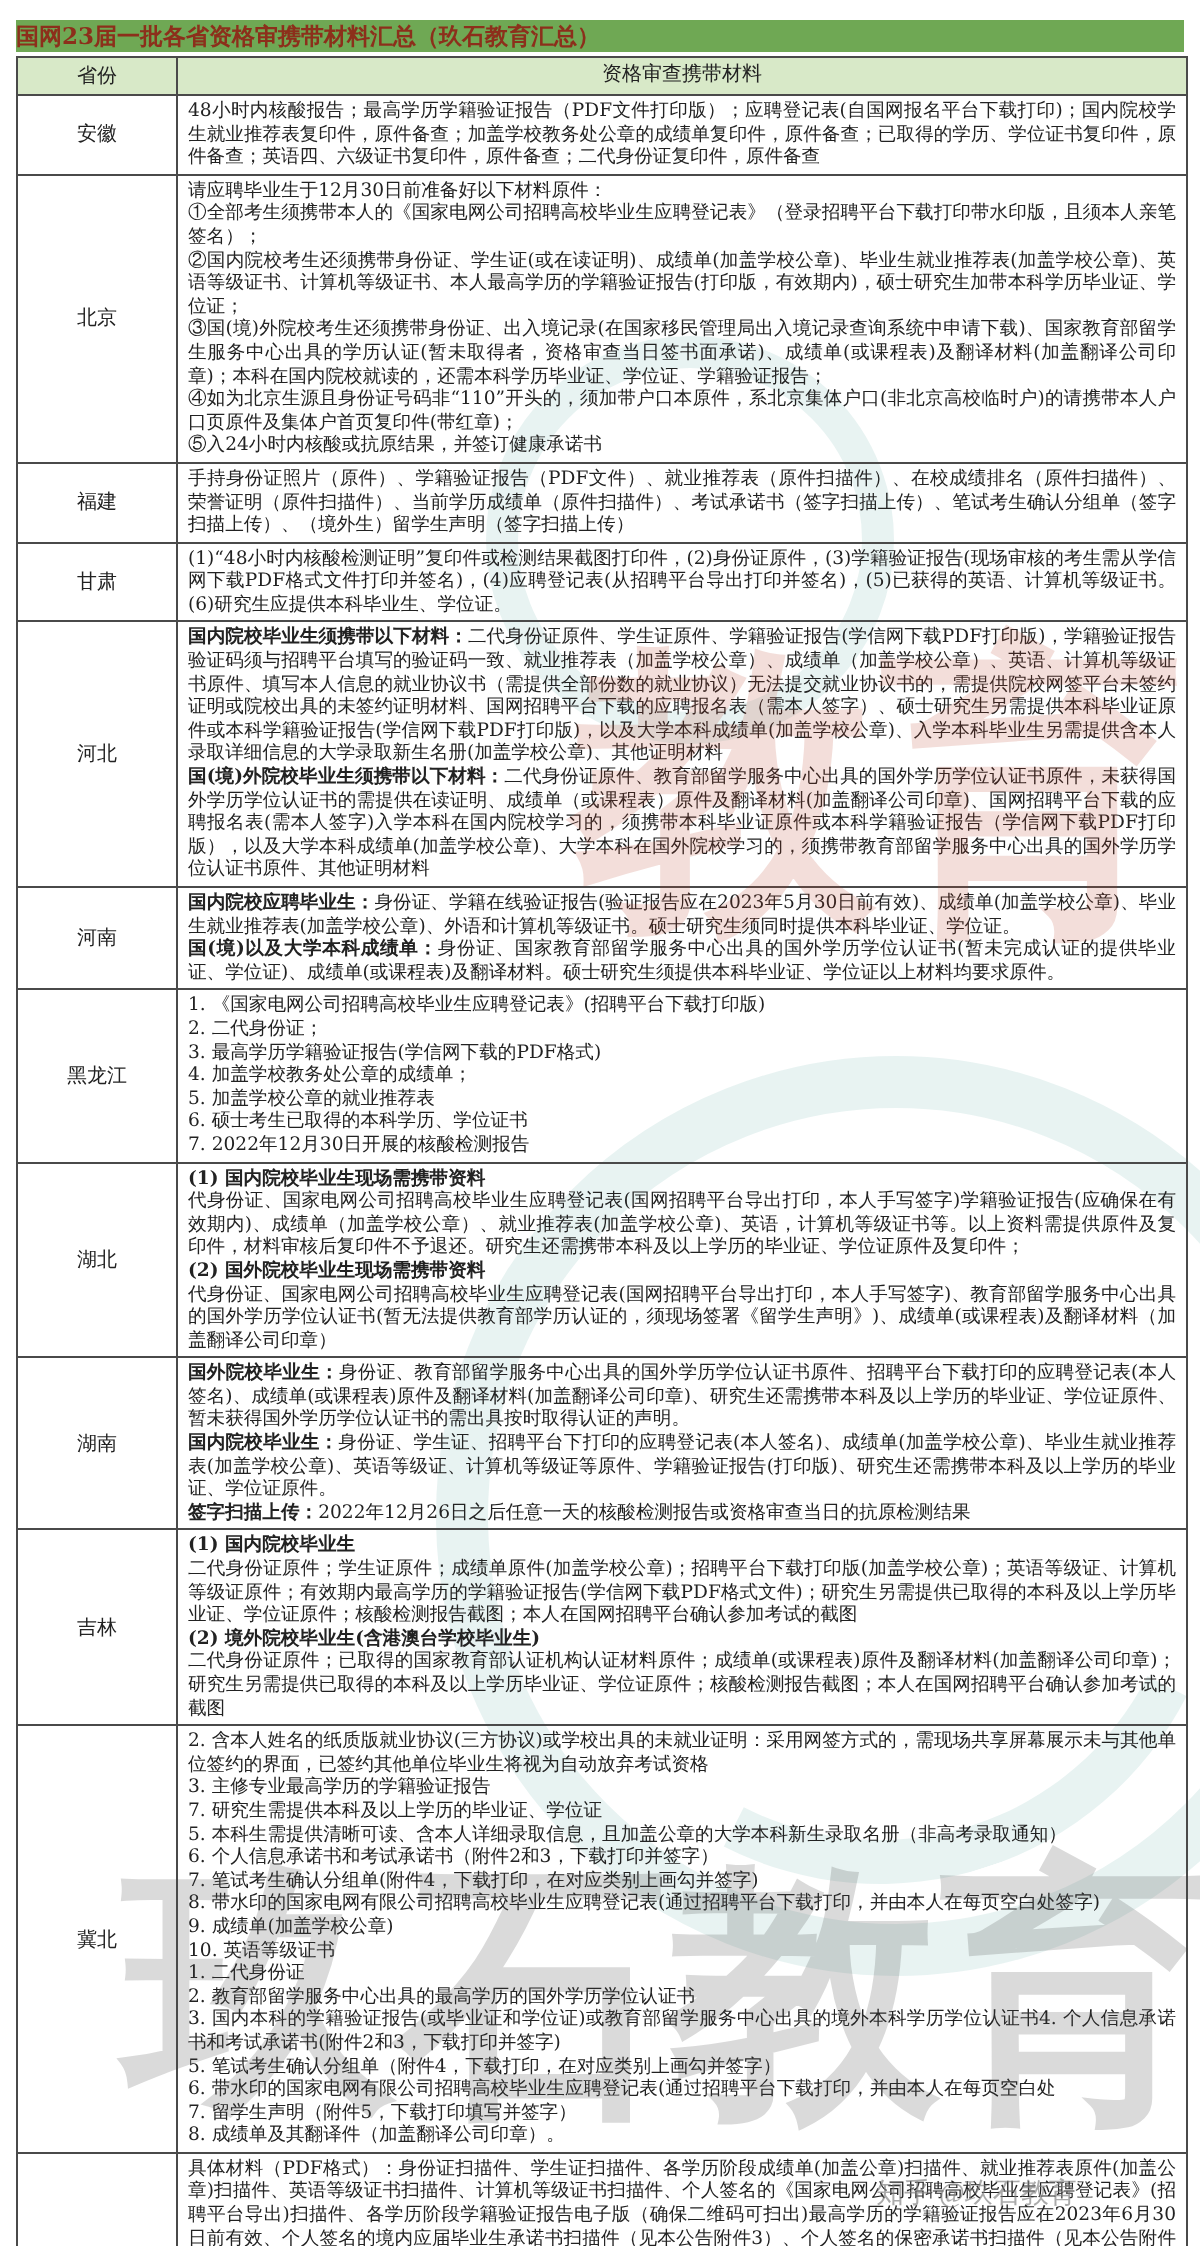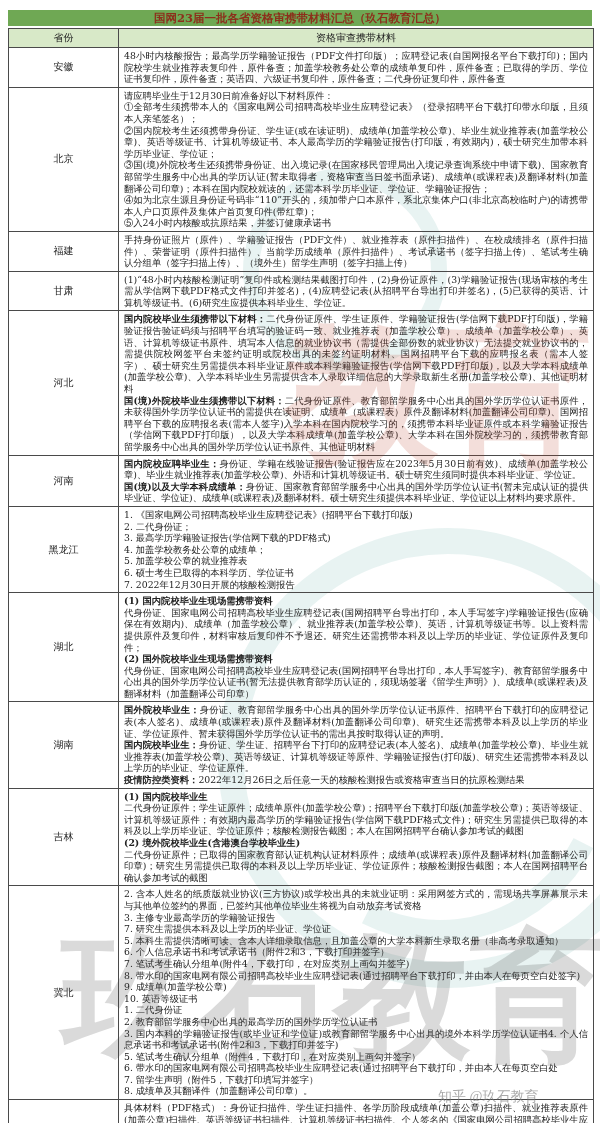--- a/index.html
+++ b/index.html
@@ -29,32 +29,32 @@
     color:rgba(70,70,70,0.20);letter-spacing:0;white-space:nowrap;z-index:5;
   }
   .wm-zhihu{
     left:438px;top:1088px;font-size:14px;color:rgba(125,125,125,0.65);
     z-index:6;font-family:Liberation Serif, serif;
   }
   
   .title-bar{
     position:absolute;left:8px;top:10px;width:584px;height:16px;
     background:#6fa854;color:#8c2f1b;font-weight:bold;font-size:11.5px;
-    text-align:center;line-height:16px;z-index:2;
+    text-align:left;line-height:16px;z-index:2;
   }
   .tbl{
     position:absolute;left:8px;top:28px;width:584px;
     border:1px solid #4a4a4a;z-index:2;
   }
   .head-row{display:flex;background:#d8e9c8;}
   .t-row{display:flex;border-top:1px solid #4a4a4a;}
   .cell-prov{
     flex:0 0 77px;width:77px;border-right:1px solid #4a4a4a;
     display:flex;align-items:center;justify-content:center;
-    font-size:10px;text-align:center;padding:2px 16px;
+    font-size:10px;text-align:center;padding:2px 1px;
   }
   .cell-mat{
     flex:1;padding:2px 5px;font-size:9.3px;line-height:11.6px;
     text-align:justify;text-justify:inter-ideograph;
   }
   .head-row .cell-mat{text-align:center;font-size:10px;padding:3px 5px;}
   .head-row .cell-prov{font-size:10px;}
   .para{margin:0;}
   .para .b{font-weight:bold;}
 </style>
@@ -137,21 +137,21 @@
             <div class="para">代身份证、国家电网公司招聘高校毕业生应聘登记表(国网招聘平台导出打印，本人手写签字)学籍验证报告(应确保在有效期内)、成绩单（加盖学校公章）、就业推荐表(加盖学校公章)、英语，计算机等级证书等。以上资料需提供原件及复印件，材料审核后复印件不予退还。研究生还需携带本科及以上学历的毕业证、学位证原件及复印件；</div>
             <div class="para"><span class="b">(2) 国外院校毕业生现场需携带资料</span></div>
             <div class="para">代身份证、国家电网公司招聘高校毕业生应聘登记表(国网招聘平台导出打印，本人手写签字)、教育部留学服务中心出具的国外学历学位认证书(暂无法提供教育部学历认证的，须现场签署《留学生声明》)、成绩单(或课程表)及翻译材料（加盖翻译公司印章）</div>
           </div>
         </div>
         <div class="t-row">
           <div class="cell-prov">湖南</div>
           <div class="cell-mat">
             <div class="para"><span class="b">国外院校毕业生：</span>身份证、教育部留学服务中心出具的国外学历学位认证书原件、招聘平台下载打印的应聘登记表(本人签名)、成绩单(或课程表)原件及翻译材料(加盖翻译公司印章)、研究生还需携带本科及以上学历的毕业证、学位证原件、暂未获得国外学历学位认证书的需出具按时取得认证的声明。</div>
             <div class="para"><span class="b">国内院校毕业生：</span>身份证、学生证、招聘平台下打印的应聘登记表(本人签名)、成绩单(加盖学校公章)、毕业生就业推荐表(加盖学校公章)、英语等级证、计算机等级证等原件、学籍验证报告(打印版)、研究生还需携带本科及以上学历的毕业证、学位证原件。</div>
-            <div class="para"><span class="b">疫情防控类资料：</span>2022年12月26日之后任意一天的核酸检测报告或资格审查当日的抗原检测结果</div>
+            <div class="para"><span class="b">签字扫描上传：</span>2022年12月26日之后任意一天的核酸检测报告或资格审查当日的抗原检测结果</div>
           </div>
         </div>
         <div class="t-row">
           <div class="cell-prov">吉林</div>
           <div class="cell-mat">
             <div class="para"><span class="b">(1) 国内院校毕业生</span></div>
             <div class="para">二代身份证原件；学生证原件；成绩单原件(加盖学校公章)；招聘平台下载打印版(加盖学校公章)；英语等级证、计算机等级证原件；有效期内最高学历的学籍验证报告(学信网下载PDF格式文件)；研究生另需提供已取得的本科及以上学历毕业证、学位证原件；核酸检测报告截图；本人在国网招聘平台确认参加考试的截图</div>
             <div class="para"><span class="b">(2) 境外院校毕业生(含港澳台学校毕业生)</span></div>
             <div class="para">二代身份证原件；已取得的国家教育部认证机构认证材料原件；成绩单(或课程表)原件及翻译材料(加盖翻译公司印章)；研究生另需提供已取得的本科及以上学历毕业证、学位证原件；核酸检测报告截图；本人在国网招聘平台确认参加考试的截图</div>
           </div>

